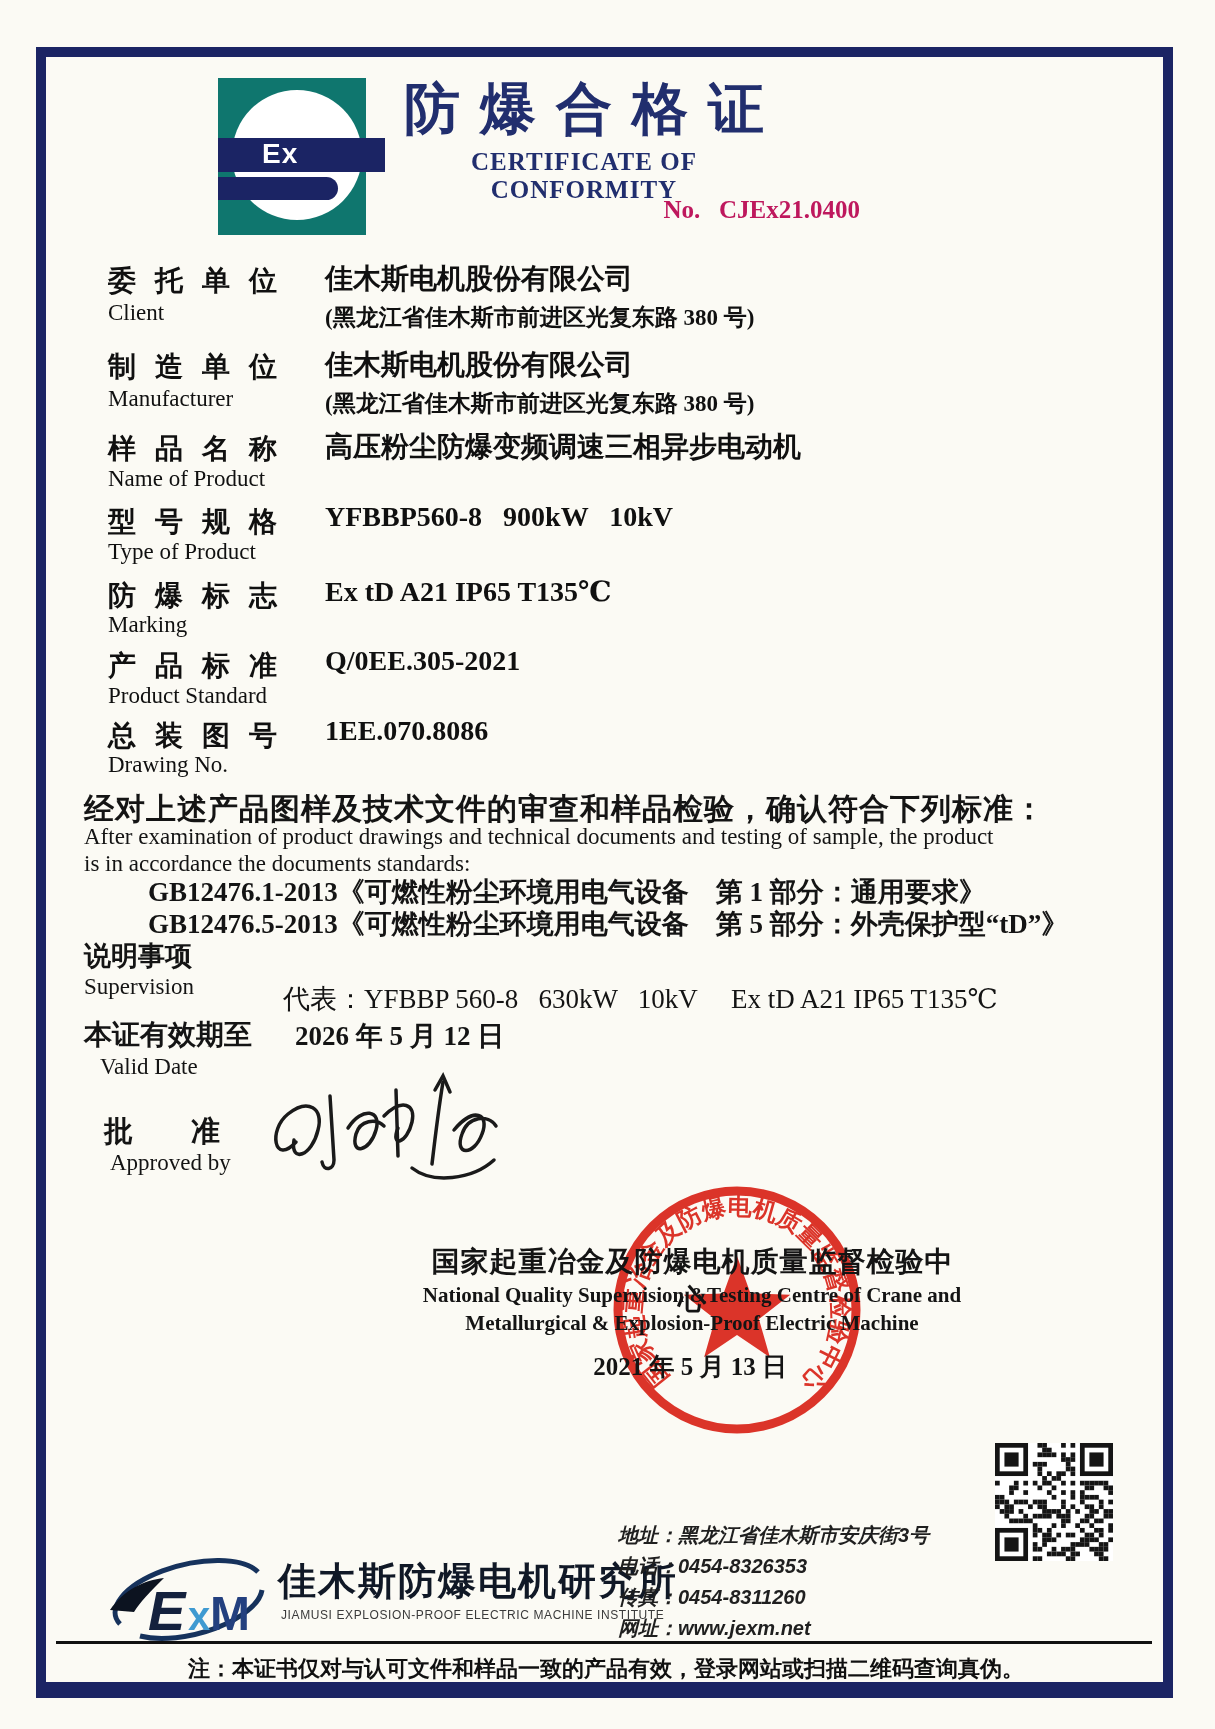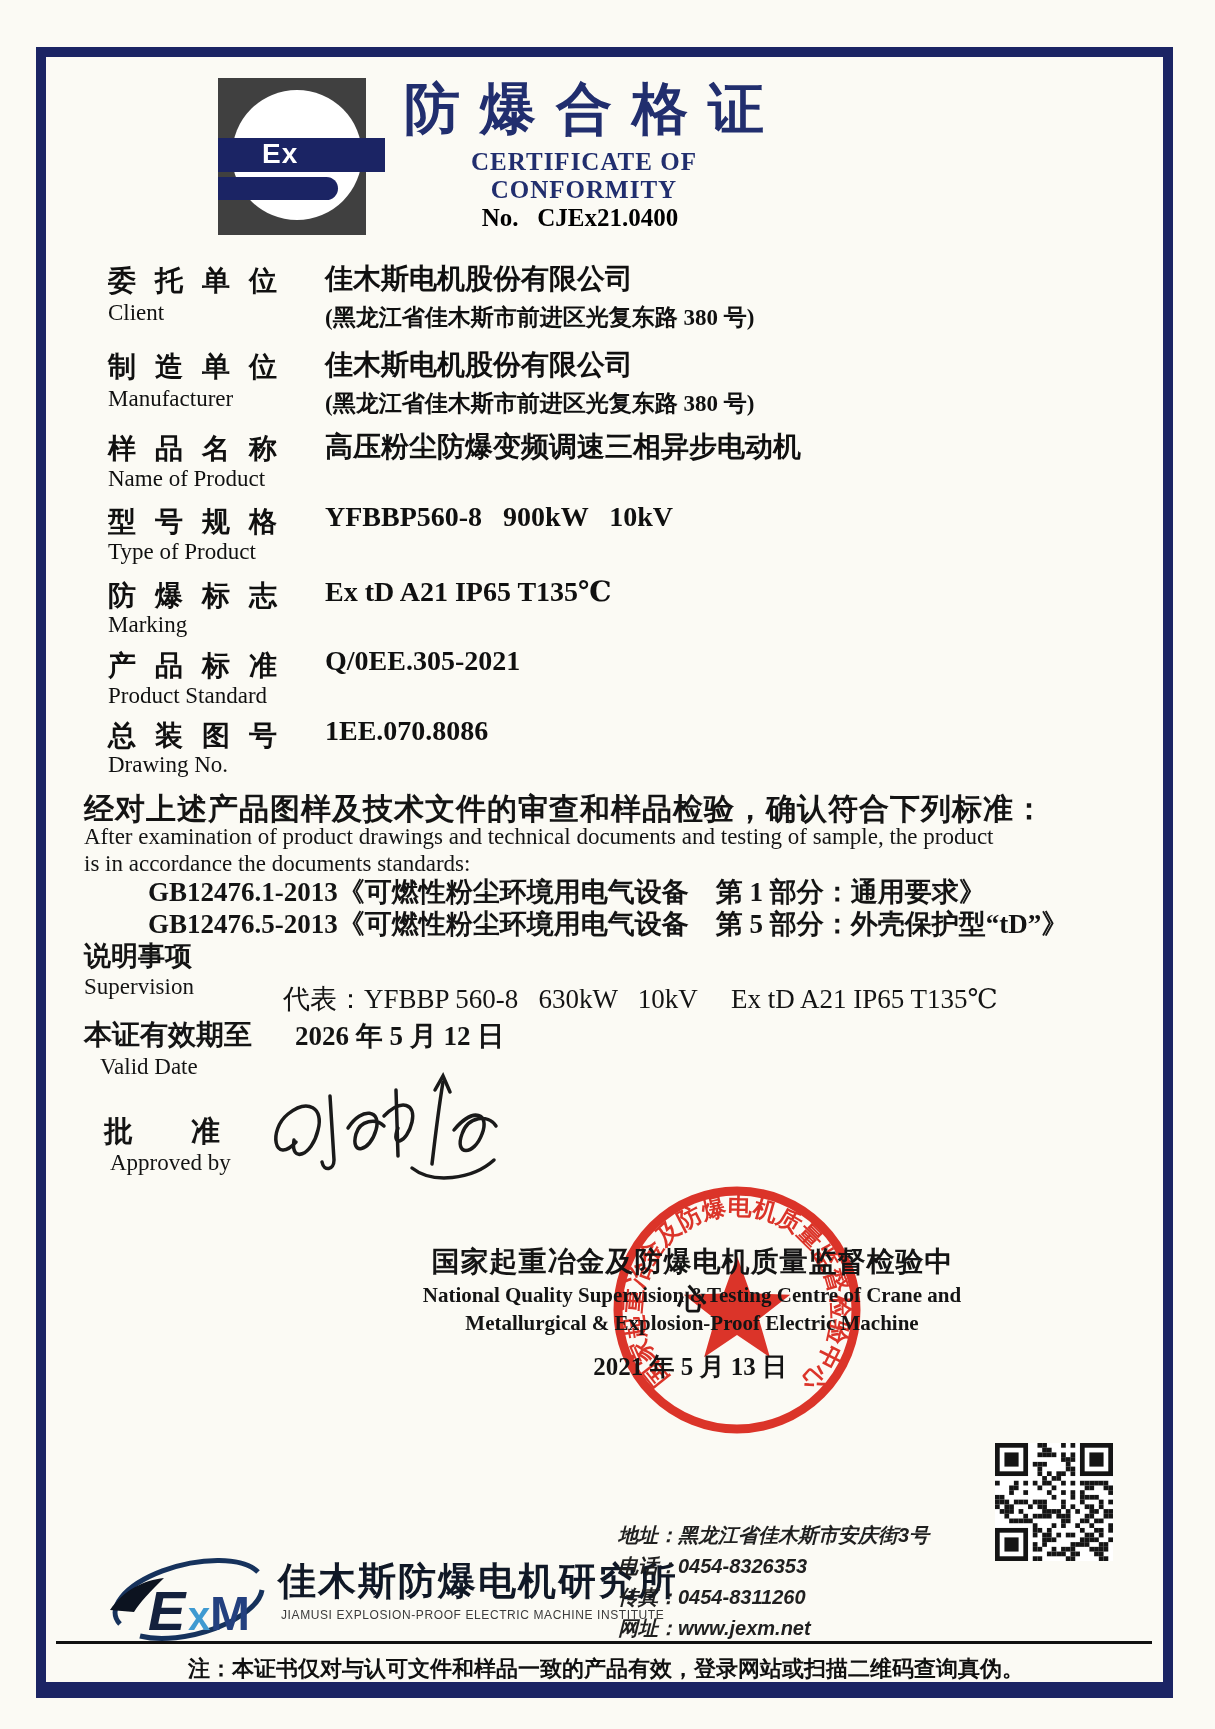--- a/index.html
+++ b/index.html
@@ -11,31 +11,31 @@
   }
   .abs{position:absolute;}
   .ws{white-space:pre;}
   
   .frame{
     left:36px;top:47px;width:1117px;height:1625px;
     border-style:solid;border-color:#1b2464;
     border-width:10px 10px 16px 10px;
   }
   
-  .exmark{left:218px;top:78px;width:148px;height:157px;background:#404040;}
+  .exmark{left:218px;top:78px;width:148px;height:157px;background:#0f766e;}
   .exmark .circle{position:absolute;left:14px;top:12px;width:130px;height:130px;border-radius:50%;background:#fff;}
   .exmark .band1{position:absolute;left:0;top:60px;width:167px;height:34px;background:#1b2464;}
   .exmark .band2{position:absolute;left:0;top:99px;width:120px;height:23px;background:#1b2464;border-radius:0 14px 14px 0;}
   .exmark .extxt{position:absolute;left:44px;top:60px;font-family:"Liberation Sans",sans-serif;
     font-weight:bold;font-size:28px;color:#fff;letter-spacing:1px;}
   .title{left:378px;top:72px;width:412px;text-align:center;font-size:56px;font-weight:bold;
     color:#212e6e;letter-spacing:20px;text-indent:20px;}
   .subtitle{left:378px;top:148px;width:412px;text-align:center;font-size:25px;font-weight:bold;
     color:#212e6e;letter-spacing:1px;}
-  .numline{left:300px;top:196px;width:560px;text-align:center;font-size:25px;font-weight:bold;color:#000000;margin-top:8px;}
+  .numline{left:300px;top:196px;width:560px;text-align:right;font-size:25px;font-weight:bold;color:#be185d;}
   
   .lblcn{left:108px;font-size:28px;font-weight:600;letter-spacing:6px;color:#101010;}
   .lblen{left:108px;font-size:23px;color:#101010;}
   .val{left:325px;font-size:28px;font-weight:bold;color:#101010;}
   .val2{left:325px;font-size:23px;font-weight:600;color:#101010;}
   .stmt-cn{left:84px;top:789px;width:1064px;font-size:30px;font-weight:600;letter-spacing:1px;}
   .stmt-en{left:84px;width:1064px;font-size:23px;}
   .std{left:148px;width:1000px;font-size:27px;font-weight:600;}
   .seal-wrap{left:585px;top:1158px;width:304px;height:304px;opacity:.92;mix-blend-mode:multiply;pointer-events:none;}
   .issuer-cn{left:420px;top:1243px;width:545px;text-align:center;font-size:28px;font-weight:bold;letter-spacing:1px;}

